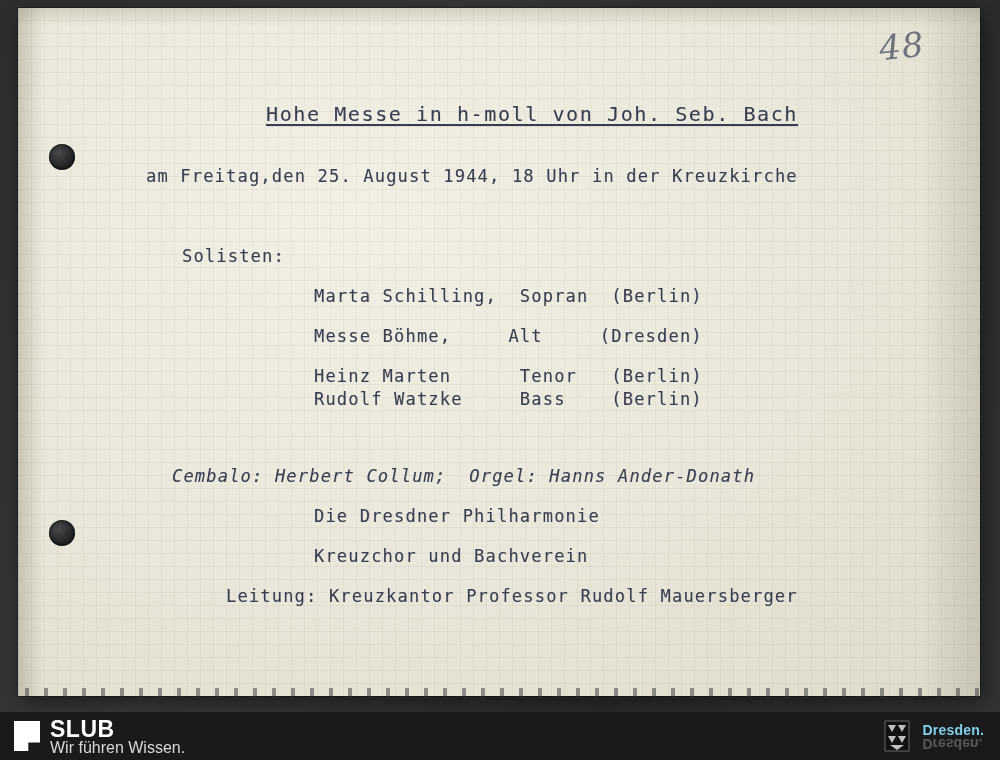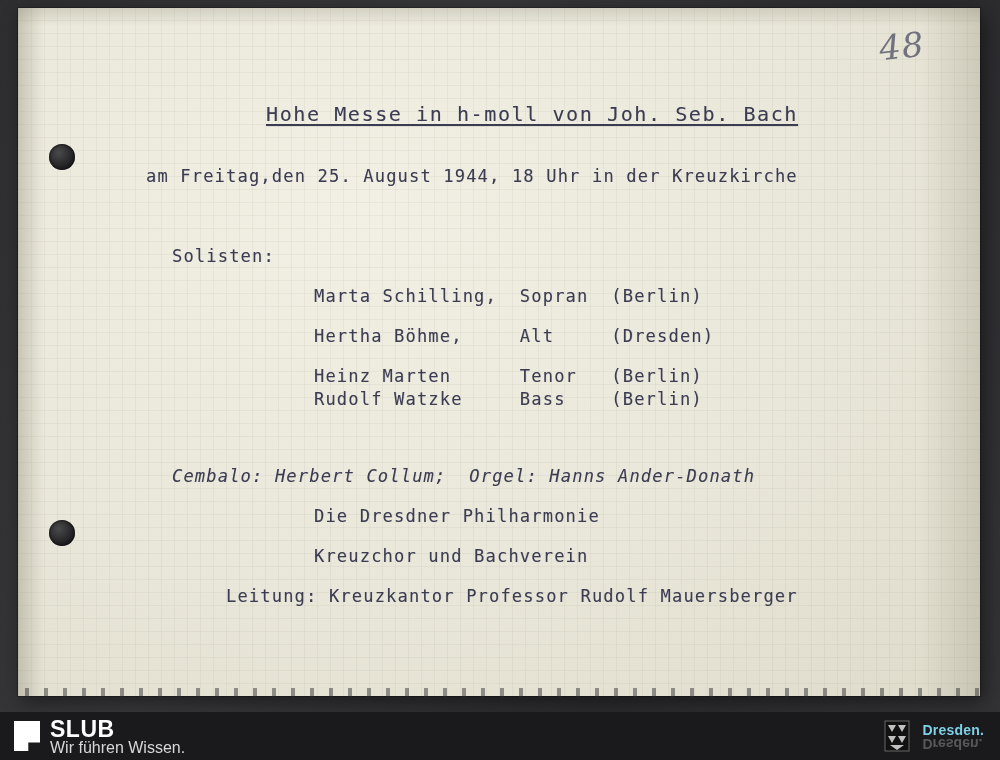--- a/index.html
+++ b/index.html
@@ -123,21 +123,21 @@
     white-space: pre;
   }
   .line {
     position: absolute;
     text-shadow: 0.4px 0.4px 0 rgba(60,60,90,0.25);
   }
   .u { text-decoration: underline; text-underline-offset: 3px; }
 
   .title { left: 248px; top: 94px; font-size: 20px; letter-spacing: 1.6px; }
   .subtitle { left: 128px; top: 158px; }
-  .solisten { left: 154px; top: 238px; }
+  .solisten { left: 164px; top: 238px; }
   .s1 { left: 296px; top: 278px; }
   .s2 { left: 296px; top: 318px; }
   .s3 { left: 296px; top: 358px; }
   .s4 { left: 296px; top: 381px; }
   .ens1 { left: 154px; top: 458px; font-style: italic; }
   .ens2 { left: 296px; top: 498px; }
   .ens3 { left: 296px; top: 538px; }
   .ens4 { left: 208px; top: 578px; }
 
   
@@ -225,21 +225,21 @@
     <div class="handwritten">48</div>
 
     <div class="typed">
       <div class="line title u">Hohe Messe in h-moll von Joh. Seb. Bach</div>
 
       <div class="line subtitle">am Freitag,den 25. August 1944, 18 Uhr in der Kreuzkirche</div>
 
       <div class="line solisten">Solisten:</div>
 
       <div class="line s1">Marta Schilling,  Sopran  (Berlin)</div>
-      <div class="line s2">Hertha Böhme,     Alt     (Dresden)</div>
+      <div class="line s2">Messe Böhme,     Alt     (Dresden)</div>
       <div class="line s3">Heinz Marten      Tenor   (Berlin)</div>
       <div class="line s4">Rudolf Watzke     Bass    (Berlin)</div>
 
       <div class="line ens1">Cembalo: Herbert Collum;  Orgel: Hanns Ander-Donath</div>
       <div class="line ens2">Die Dresdner Philharmonie</div>
       <div class="line ens3">Kreuzchor und Bachverein</div>
       <div class="line ens4">Leitung: Kreuzkantor Professor Rudolf Mauersberger</div>
     </div>
   </div>
 

